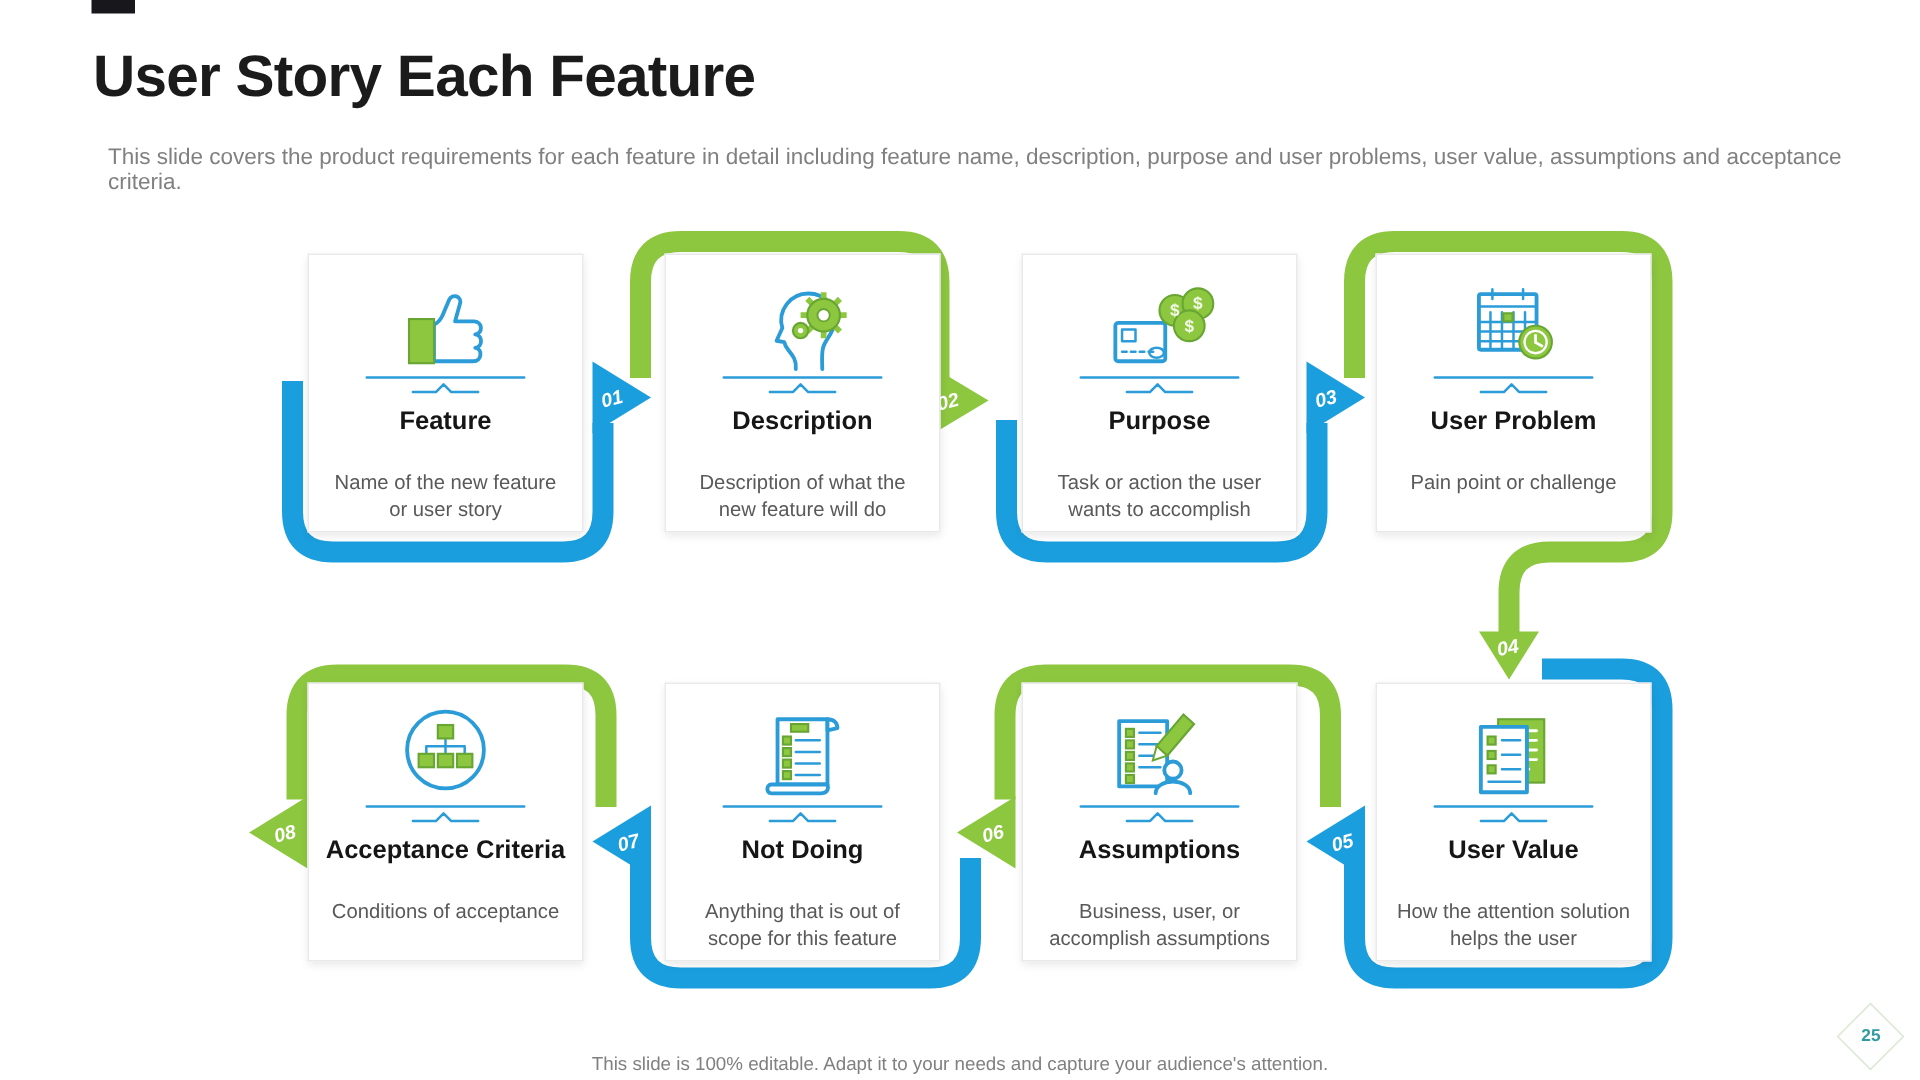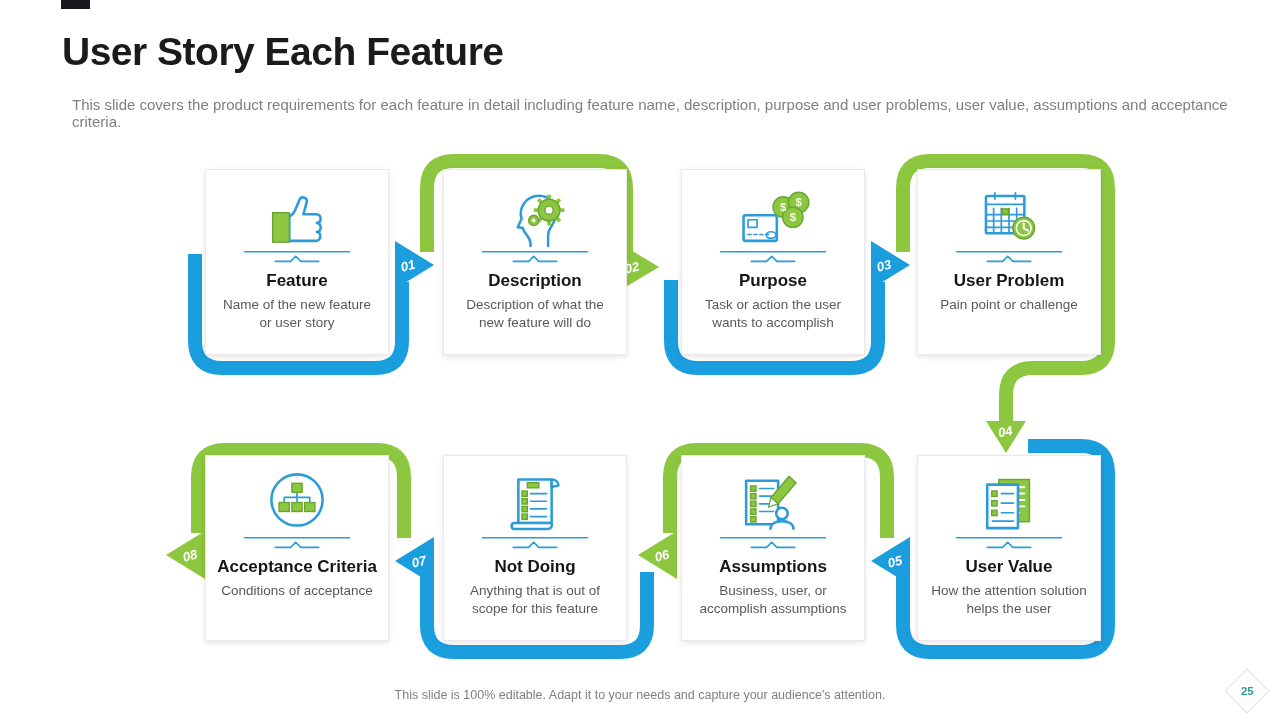--- a/index.html
+++ b/index.html
@@ -17,22 +17,22 @@
   .ag{fill:var(--ribbon-green);}
   .lbl{fill:#ffffff;font-family:"Liberation Sans",sans-serif;font-size:13px;font-weight:bold;
        font-style:italic;text-anchor:middle;}
   .card{position:absolute;z-index:2;width:184px;height:186px;background:#fff;
         border:1px solid #e9e9e9;box-shadow:0 2px 6px rgba(0,0,0,.10);
         display:flex;flex-direction:column;align-items:center;box-sizing:border-box;padding-top:8px;}
   .icon-wrap{width:128px;height:95px;}
   .icon-wrap svg{width:128px;height:95px;display:block;}
   .card-title{font-size:17px;font-weight:bold;color:var(--card-title);margin-top:-2px;}
   .card-desc{font-size:13.5px;color:var(--card-text);line-height:1.36;text-align:center;
-             width:160px;margin-top:5px;}
-  .footer{position:absolute;left:0;right:0;bottom:4px;margin:14px;text-align:center;
+             width:160px;margin-top:22px;}
+  .footer{position:absolute;left:0;right:0;bottom:4px;margin:0;text-align:center;
           font-size:12.5px;color:var(--muted);}
   .page-diamond{position:absolute;right:17px;bottom:13px;width:30px;height:30px;background:#fdfefd;
           border:1px solid #dbe8d4;transform:rotate(45deg);display:flex;align-items:center;justify-content:center;}
   .page-diamond span{transform:rotate(-45deg);font-size:11.5px;font-weight:bold;color:var(--page-num);}
   
   .is{stroke:var(--icon-blue);fill:none;stroke-width:2;stroke-linecap:round;stroke-linejoin:round;}
   .isw{stroke:var(--icon-blue);fill:#ffffff;stroke-width:2;stroke-linecap:round;stroke-linejoin:round;}
   .thin{stroke-width:1.3;}
   .ig{fill:var(--icon-green);stroke:var(--icon-green-dark);stroke-width:1.1;}
   .iw{stroke:#ffffff;fill:none;stroke-width:1.5;stroke-linecap:round;}

